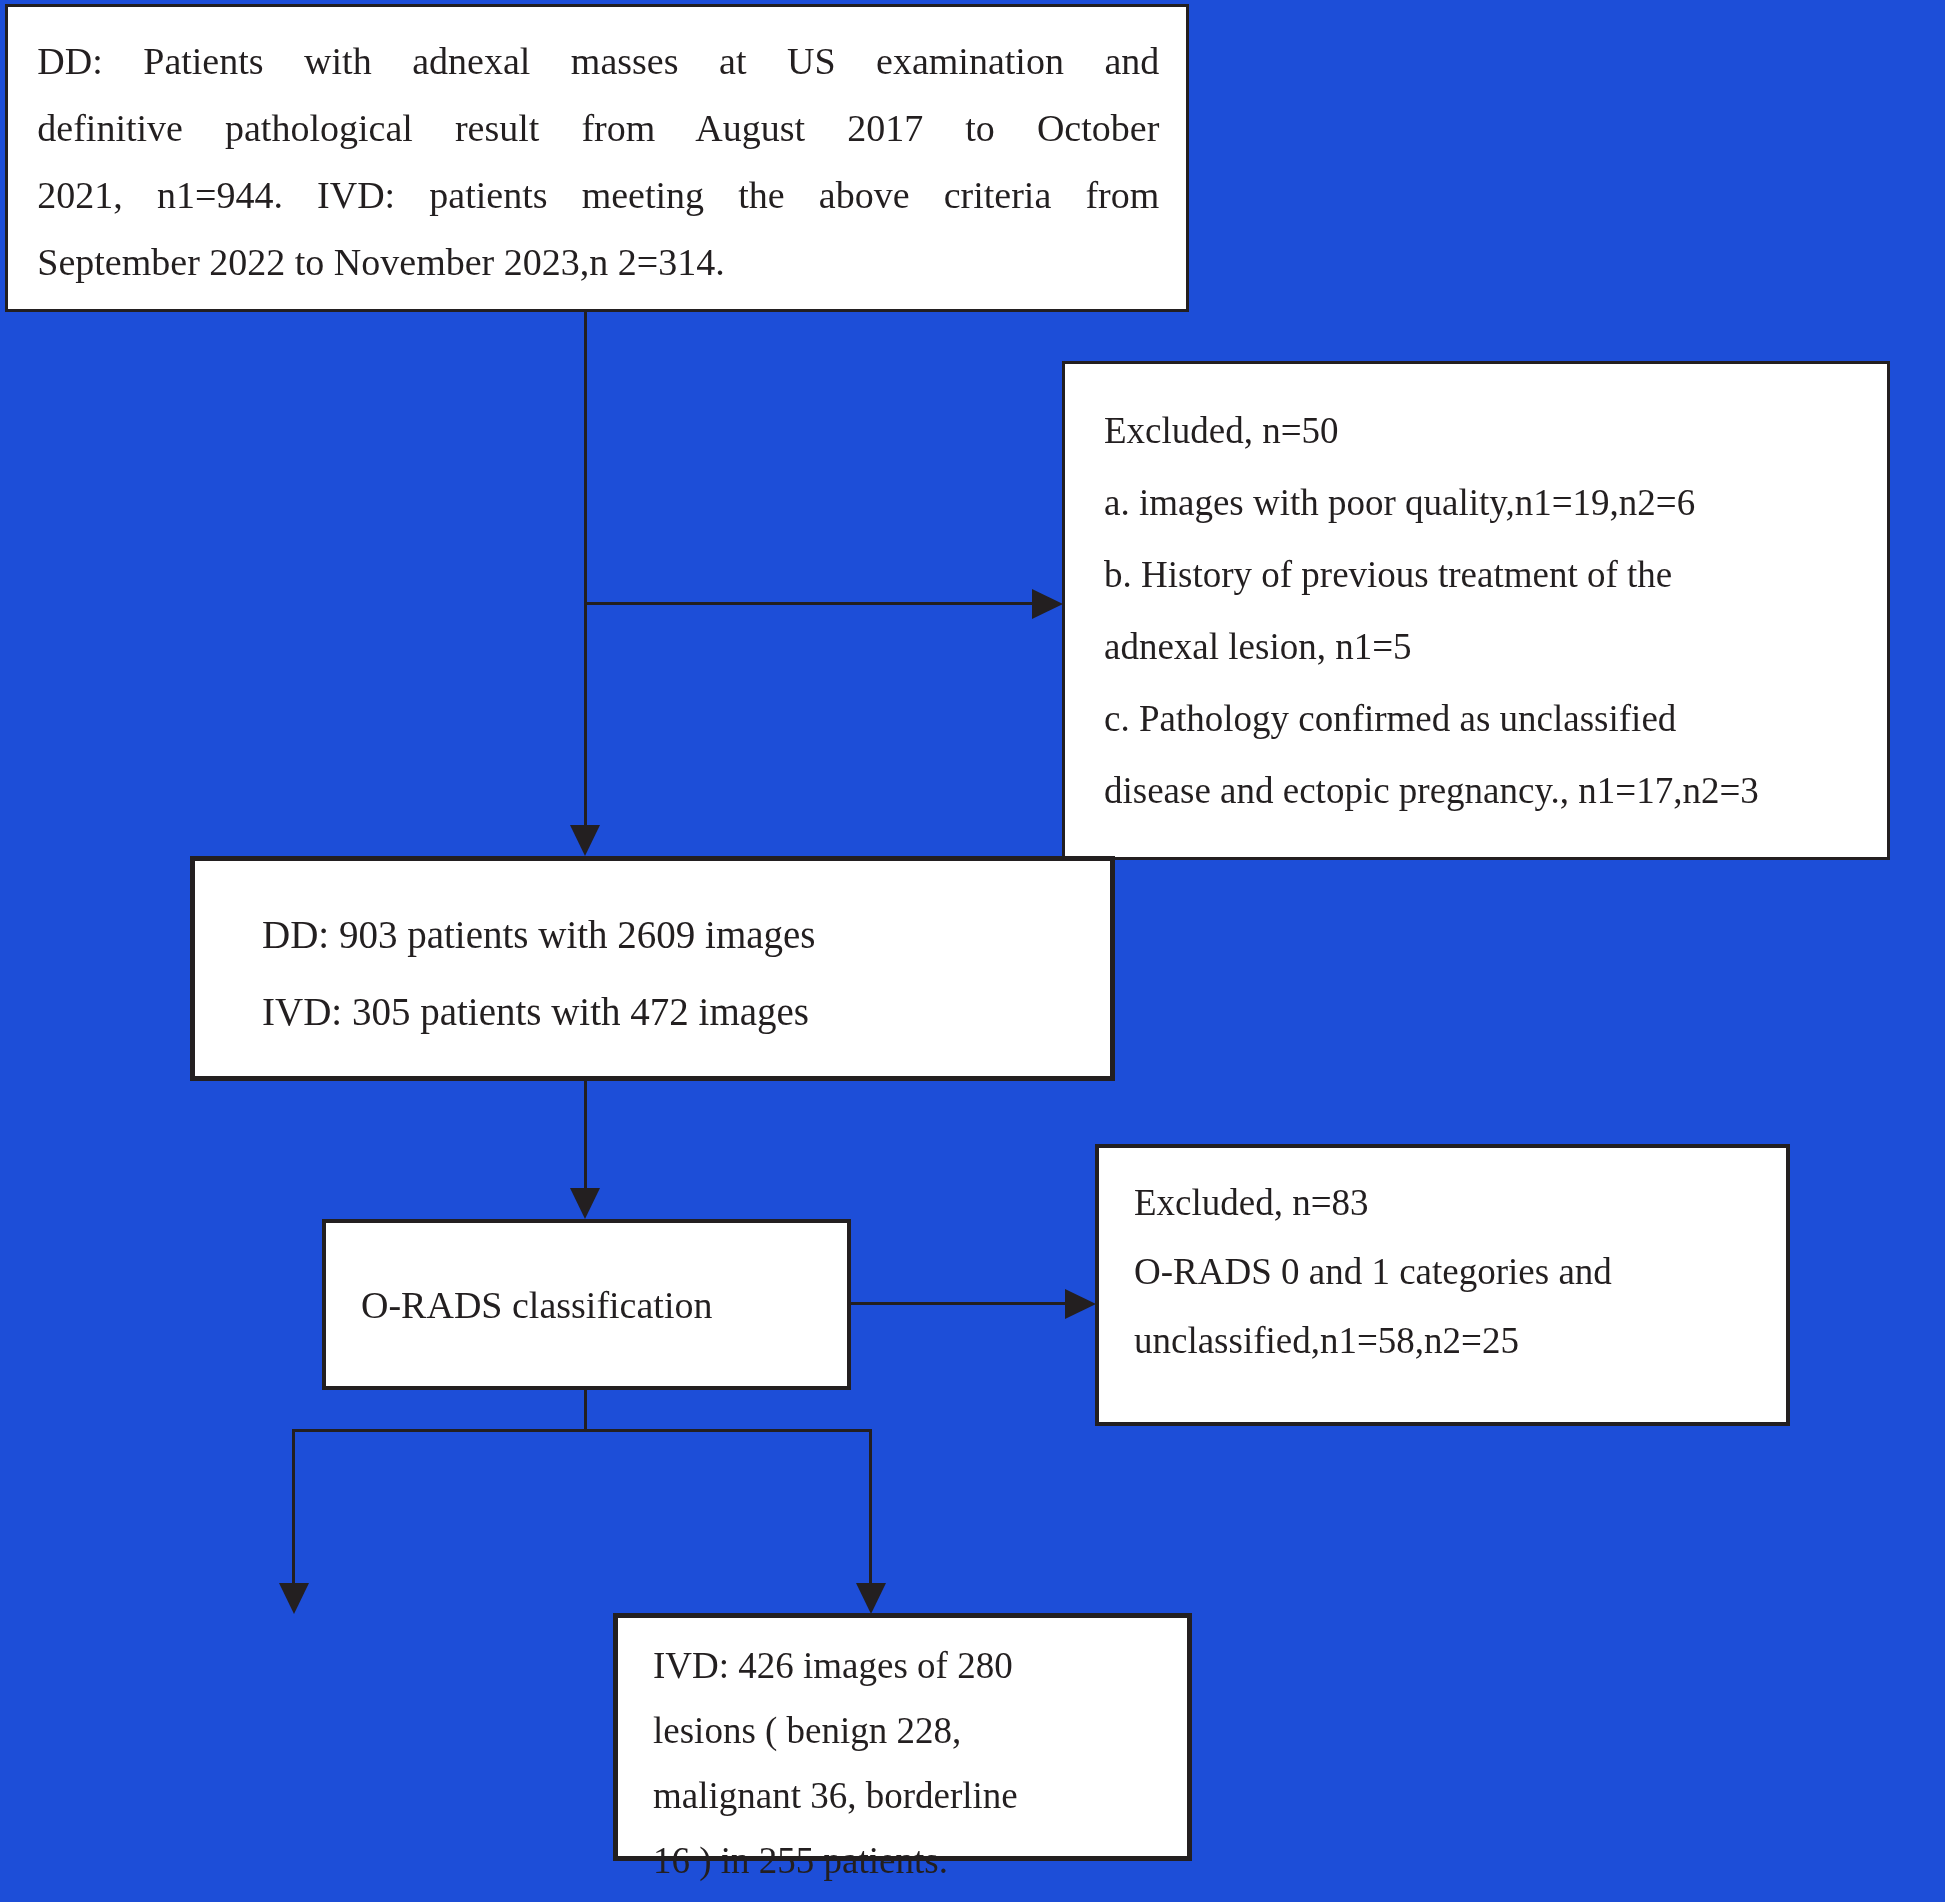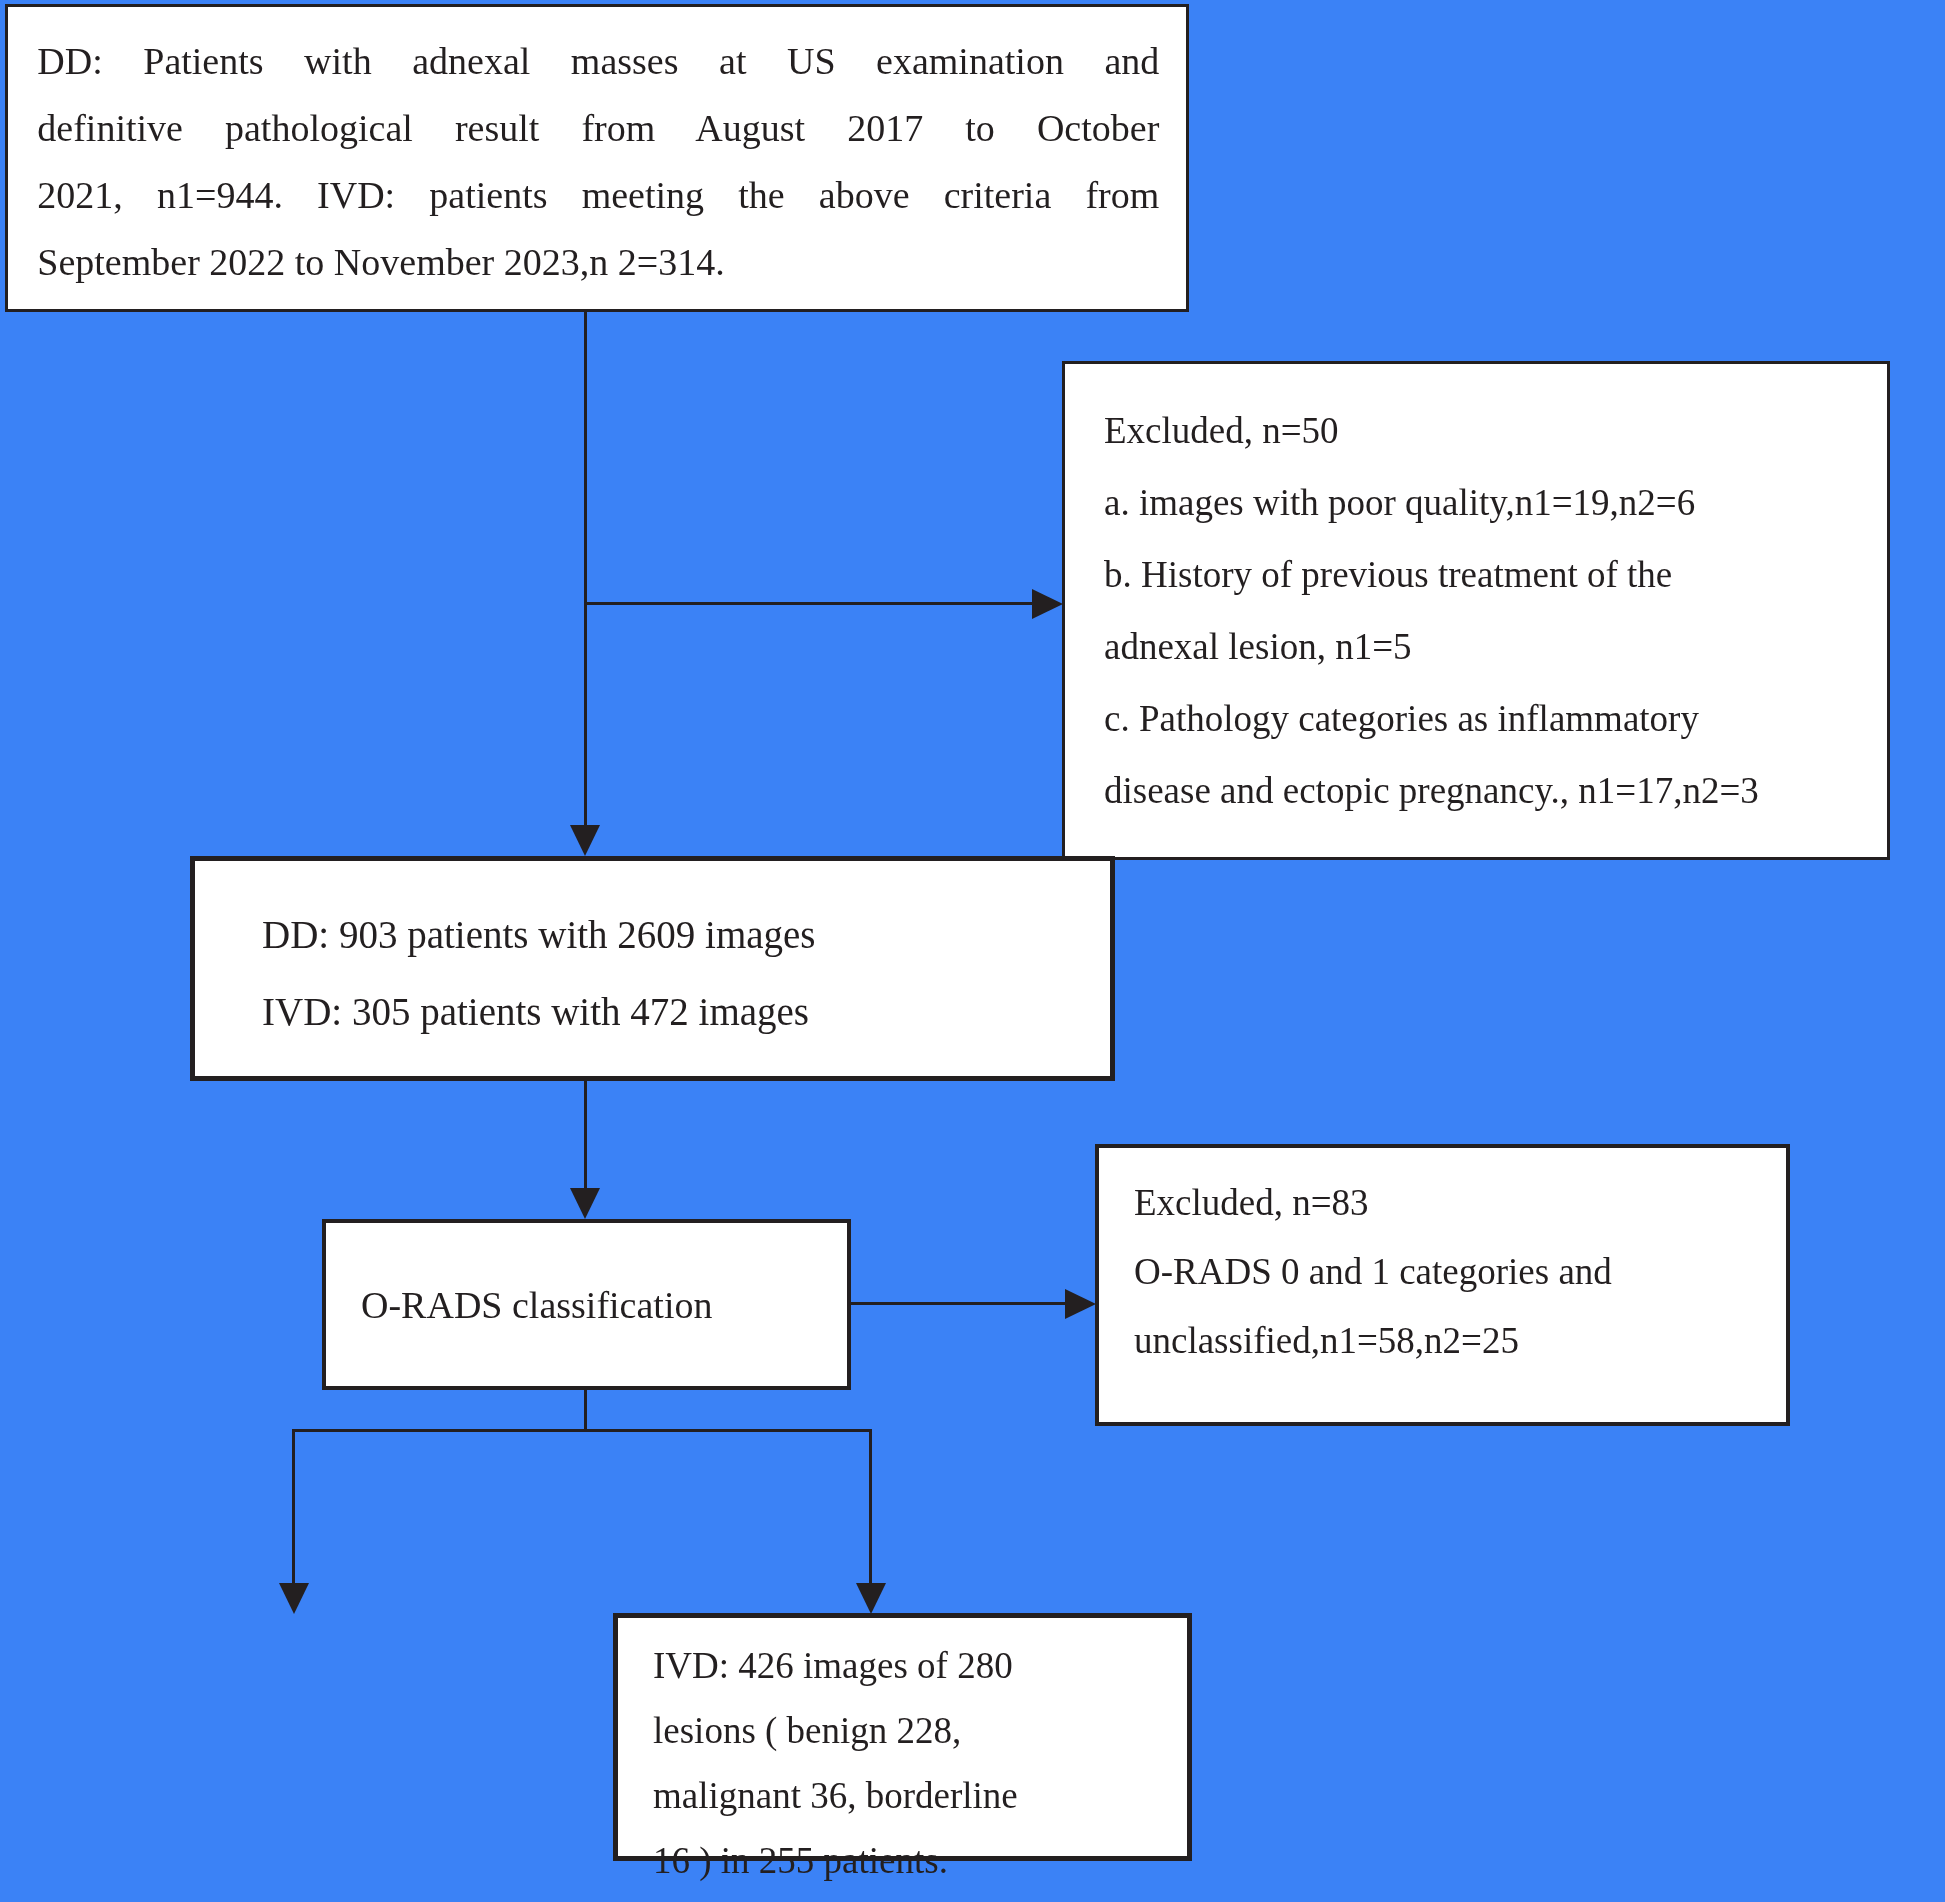--- a/index.html
+++ b/index.html
@@ -4,21 +4,21 @@
 <style>
   html, body {
     margin: 0;
     padding: 0;
     background: #ffffff;
   }
   #canvas {
     position: relative;
     width: 1946px;
     height: 1902px;
-    background: #3b82f6;
+    background: #1d4ed8;
     font-family: "Liberation Serif", "DejaVu Serif", serif;
     color: #231f20;
     overflow: hidden;
   }
   .box {
     position: absolute;
     box-sizing: border-box;
     background: #ffffff;
     border: 3.3px solid #231f20;
   }
@@ -118,21 +118,21 @@
     <span class="line jline">definitive pathological result from August 2017 to October</span>
     <span class="line jline">2021, n1=944. IVD: patients meeting the above criteria from</span>
     <span class="line">September 2022 to November 2023,n 2=314.</span>
   </div>
 
   <div class="box" id="excluded1-box">
     <span class="line">Excluded, n=50</span>
     <span class="line">a. images with poor quality,n1=19,n2=6</span>
     <span class="line">b. History of previous treatment of the</span>
     <span class="line">adnexal lesion, n1=5</span>
-    <span class="line">c. Pathology categories as inflammatory</span>
+    <span class="line">c. Pathology confirmed as unclassified</span>
     <span class="line">disease and ectopic pregnancy., n1=17,n2=3</span>
   </div>
 
   <div class="box" id="counts-box">
     <span class="line">DD: 903 patients with 2609 images</span>
     <span class="line">IVD: 305 patients with 472 images</span>
   </div>
 
   <div class="box" id="orads-box">
     <span class="line">O-RADS classification</span>

